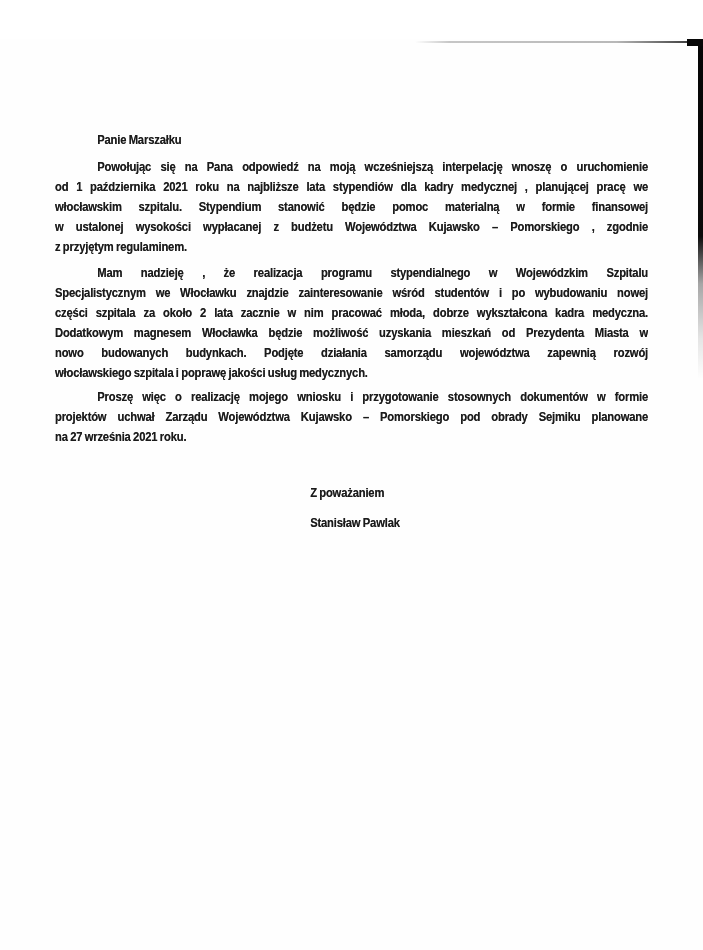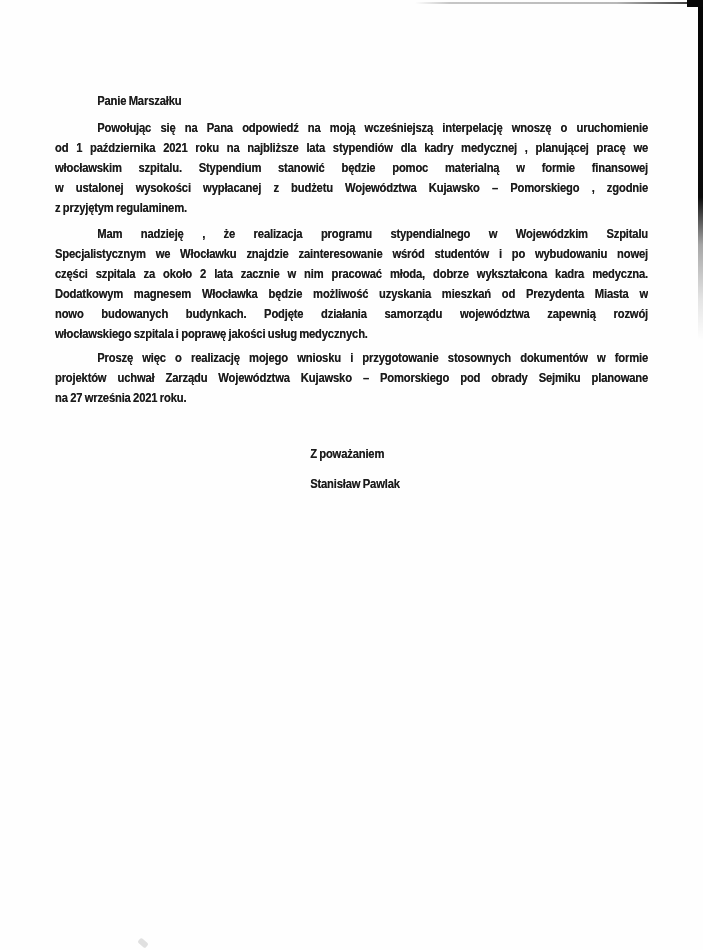--- a/index.html
+++ b/index.html
@@ -11,20 +11,21 @@
     height: 950px;
     position: relative;
     overflow: hidden;
     background: #ffffff;
     font-family: "Liberation Sans", "DejaVu Sans", sans-serif;
   }
   .page {
     position: absolute;
     inset: 0;
     background: #fefefe;
+    margin-top: 39px;
   }
   
   .artifact { position: absolute; pointer-events: none; }
   .top-line {
     top: 2px; left: 415px; width: 288px; height: 2px;
     background: linear-gradient(90deg,
       rgba(0,0,0,0) 0%,
       rgba(70,70,70,0.30) 12%,
       rgba(70,70,70,0.38) 70%,
       rgba(0,0,0,0.85) 100%);

